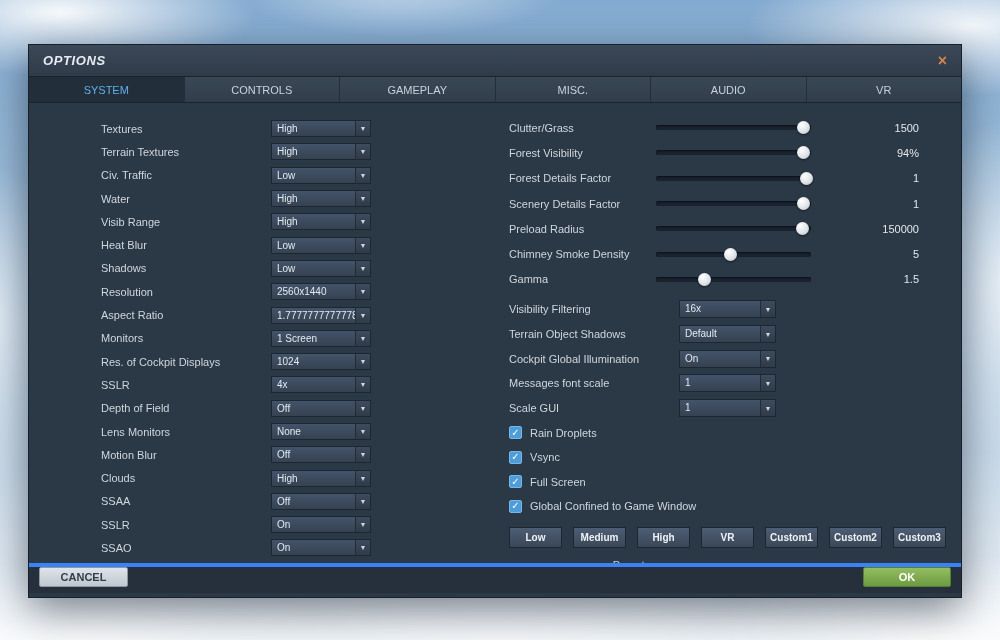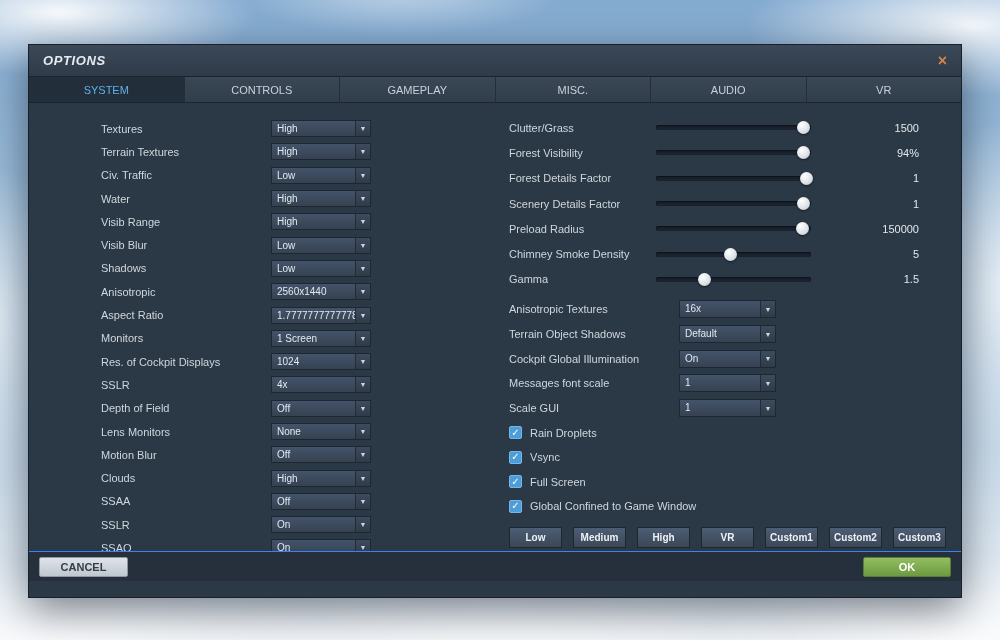--- a/index.html
+++ b/index.html
@@ -58,22 +58,22 @@
     display:flex;align-items:center;justify-content:center;cursor:pointer;margin-right:8px}
   .ck{color:#fff;font-size:10px;line-height:10px}
   .clbl{font-size:11px;color:#cfd7de}
   .presets{display:flex;gap:11px;margin-top:8px;align-items:flex-start}
   .pcol{width:53px;display:flex;flex-direction:column;align-items:center}
   .pbtn{width:53px;height:21px;border:1px solid #1d2732;background:linear-gradient(#4d5d73,#3a4757);
     color:#eef2f6;font-weight:bold;font-size:10px;display:flex;align-items:center;justify-content:center;cursor:pointer}
   .psave{margin-top:13px;font-size:9px;font-weight:bold;letter-spacing:.5px;color:#6fbbed;cursor:pointer}
   .plabel{width:245px;text-align:center;margin-top:-12px;font-size:11px;color:#cfd7de}
   
-  .footer{position:absolute;left:0;right:0;bottom:16px;height:30px;background:#25303c;border-top:1px solid #3b82f6;
-    display:flex;align-items:center;padding:0 10px}
+  .footer{position:absolute;left:0;right:0;bottom:4px;height:30px;background:#25303c;border-top:4px solid #3b82f6;
+    display:flex;align-items:flex-start;padding:0 10px}
   .btn{height:20px;display:flex;align-items:center;justify-content:center;font-size:11px;font-weight:bold;
     border-radius:2px;cursor:pointer}
   .cancel{width:89px;background:linear-gradient(#dfe4e9,#bfc7cf);border:1px solid #8f98a1;color:#323d48}
   .ok{width:88px;margin-left:auto;background:linear-gradient(#93bd60,#6d9a41);border:1px solid #55802f;color:#fff}
 </style>
 </head>
 <body>
 
 <div class="dialog">
 
@@ -123,35 +123,35 @@
           </div>
         </div>
       <div class="row">
           <span class="lbl">Visib Range</span>
           <div class="dd">
             <span class="ddv">High</span>
             <span class="dda">▼</span>
           </div>
         </div>
       <div class="row">
-          <span class="lbl">Visib Blur</span>
+          <span class="lbl">Heat Blur</span>
           <div class="dd">
             <span class="ddv">Low</span>
             <span class="dda">▼</span>
           </div>
         </div>
       <div class="row">
           <span class="lbl">Shadows</span>
           <div class="dd">
             <span class="ddv">Low</span>
             <span class="dda">▼</span>
           </div>
         </div>
       <div class="row">
-          <span class="lbl">Anisotropic</span>
+          <span class="lbl">Resolution</span>
           <div class="dd">
             <span class="ddv">2560x1440</span>
             <span class="dda">▼</span>
           </div>
         </div>
       <div class="row">
           <span class="lbl">Aspect Ratio</span>
           <div class="dd">
             <span class="ddv">1.7777777777778</span>
             <span class="dda">▼</span>
@@ -283,21 +283,21 @@
           <span class="slbl">Gamma</span>
           <div class="slider">
             <div class="track"></div>
             <div class="handle" style="left: calc(31% - 6px);"></div>
           </div>
           <span class="sval">1.5</span>
         </div>
 
       <div class="ddrows">
         <div class="ddrow">
-            <span class="ddlbl">Anisotropic Textures</span>
+            <span class="ddlbl">Visibility Filtering</span>
             <div class="dd dd2">
               <span class="ddv">16x</span>
               <span class="dda">▼</span>
             </div>
           </div>
         <div class="ddrow">
             <span class="ddlbl">Terrain Object Shadows</span>
             <div class="dd dd2">
               <span class="ddv">Default</span>
               <span class="dda">▼</span>

